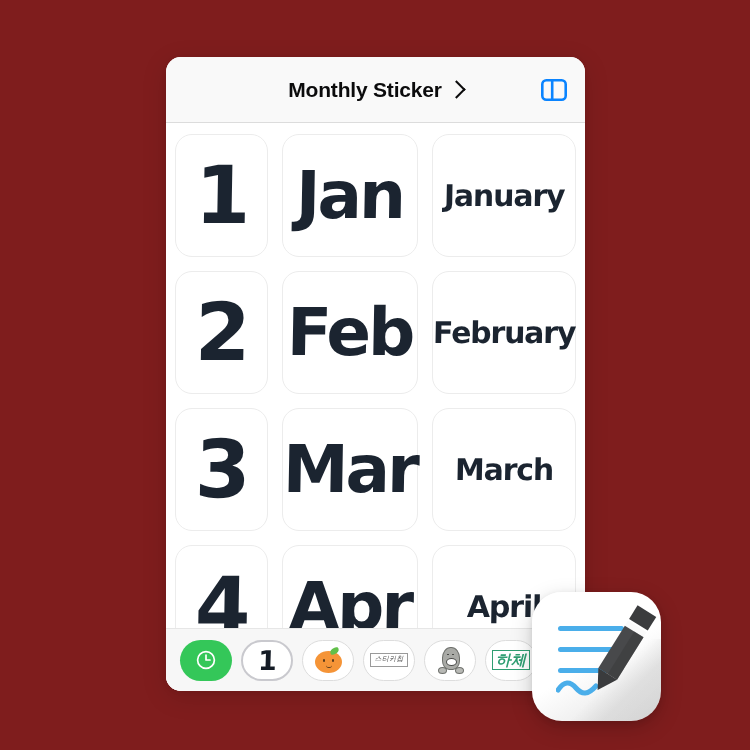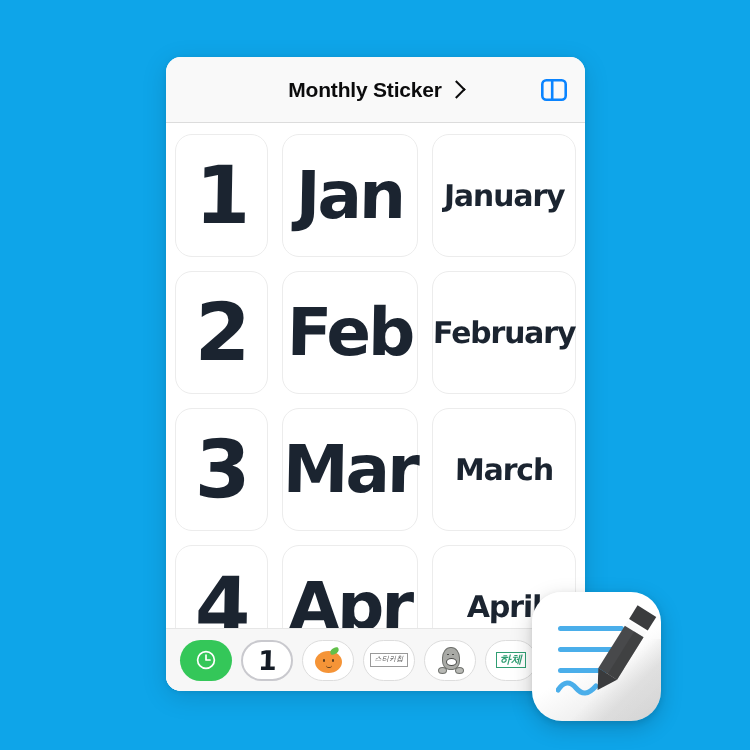--- a/index.html
+++ b/index.html
@@ -9,21 +9,21 @@
     height: 750px;
     background: #ffffff;
     font-family: "Liberation Sans", sans-serif;
     overflow: hidden;
   }
 
   #stage {
     position: relative;
     width: 750px;
     height: 750px;
-    background: #0ea5e9;
+    background: #7f1d1d;
   }
 
   
   .panel {
     position: absolute;
     left: 166px;
     top: 57px;
     width: 419px;
     height: 634px;
     background: #ffffff;
@@ -231,21 +231,21 @@
     color: #4a4a4a;
     font-family: "DejaVu Sans", sans-serif;
     white-space: nowrap;
     line-height: 1.1;
     letter-spacing: 0.2px;
   }
 
   .boxed-label.green {
     border: 1.6px solid #2f9e72;
     color: #2f9e72;
-    font-size: 11px;
+    font-size: 15px;
     font-weight: 700;
     padding: 1px 3px;
   }
 
   
   .creature {
     position: relative;
     width: 24px;
     height: 27px;
   }

